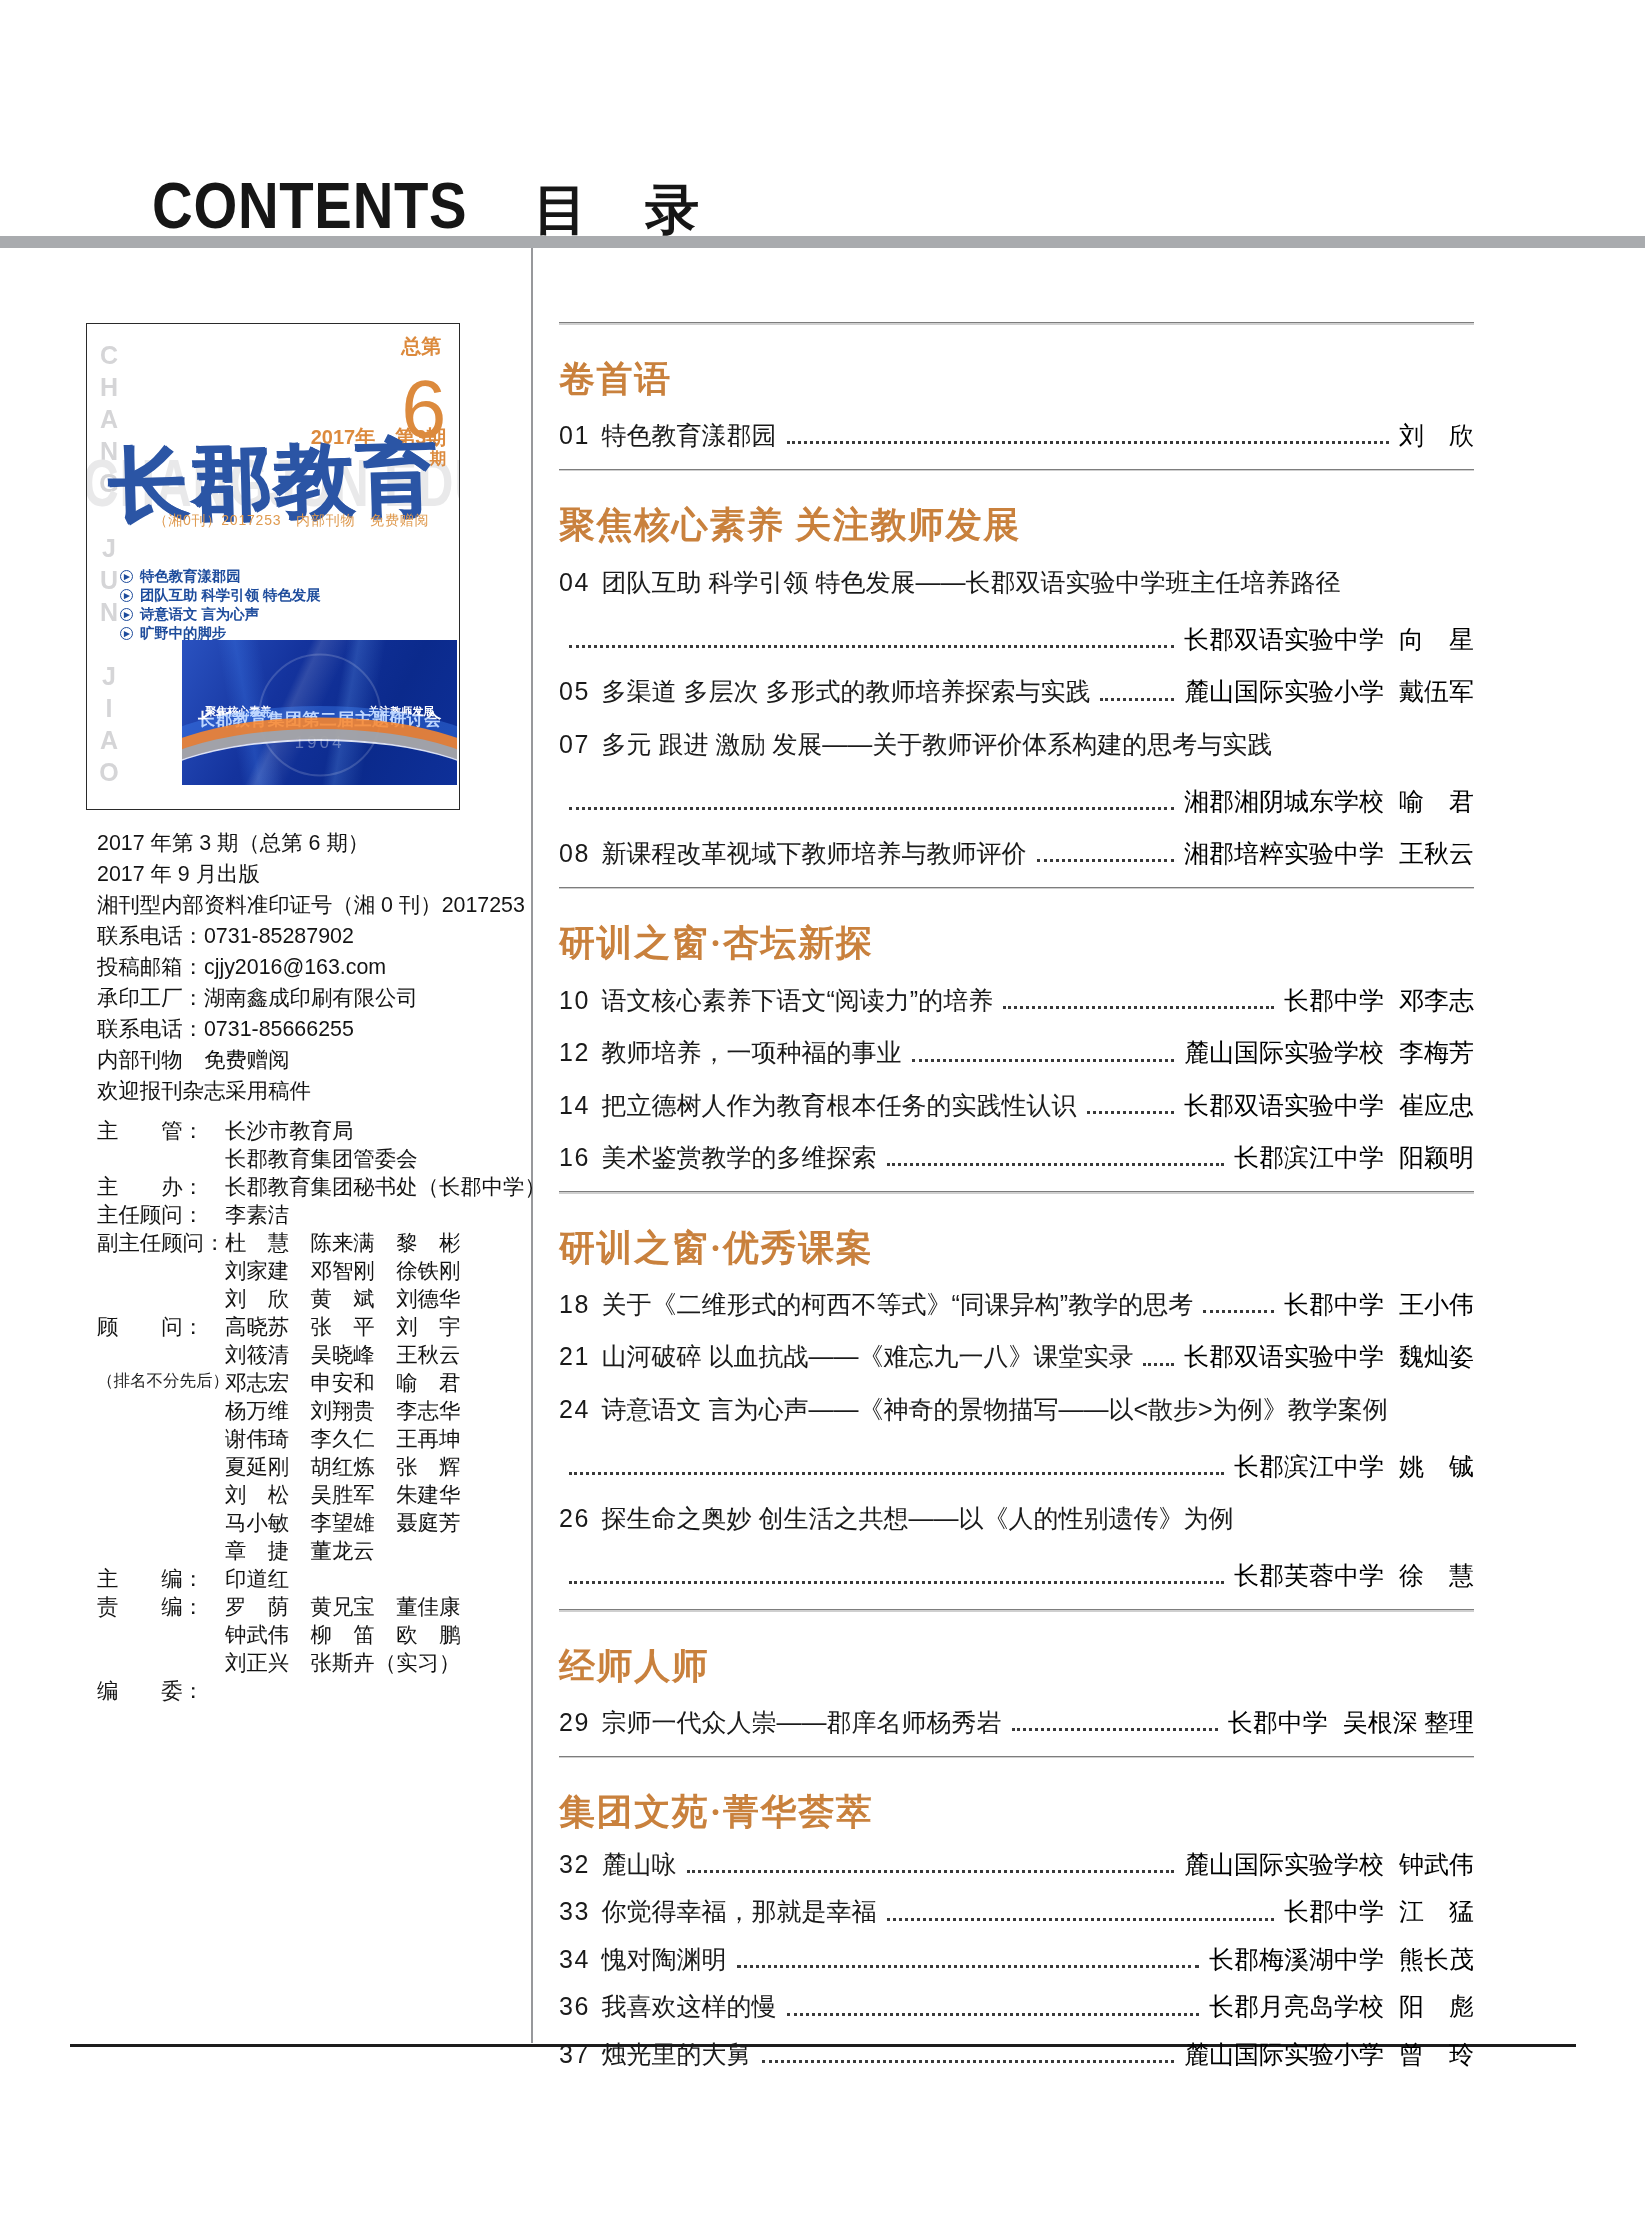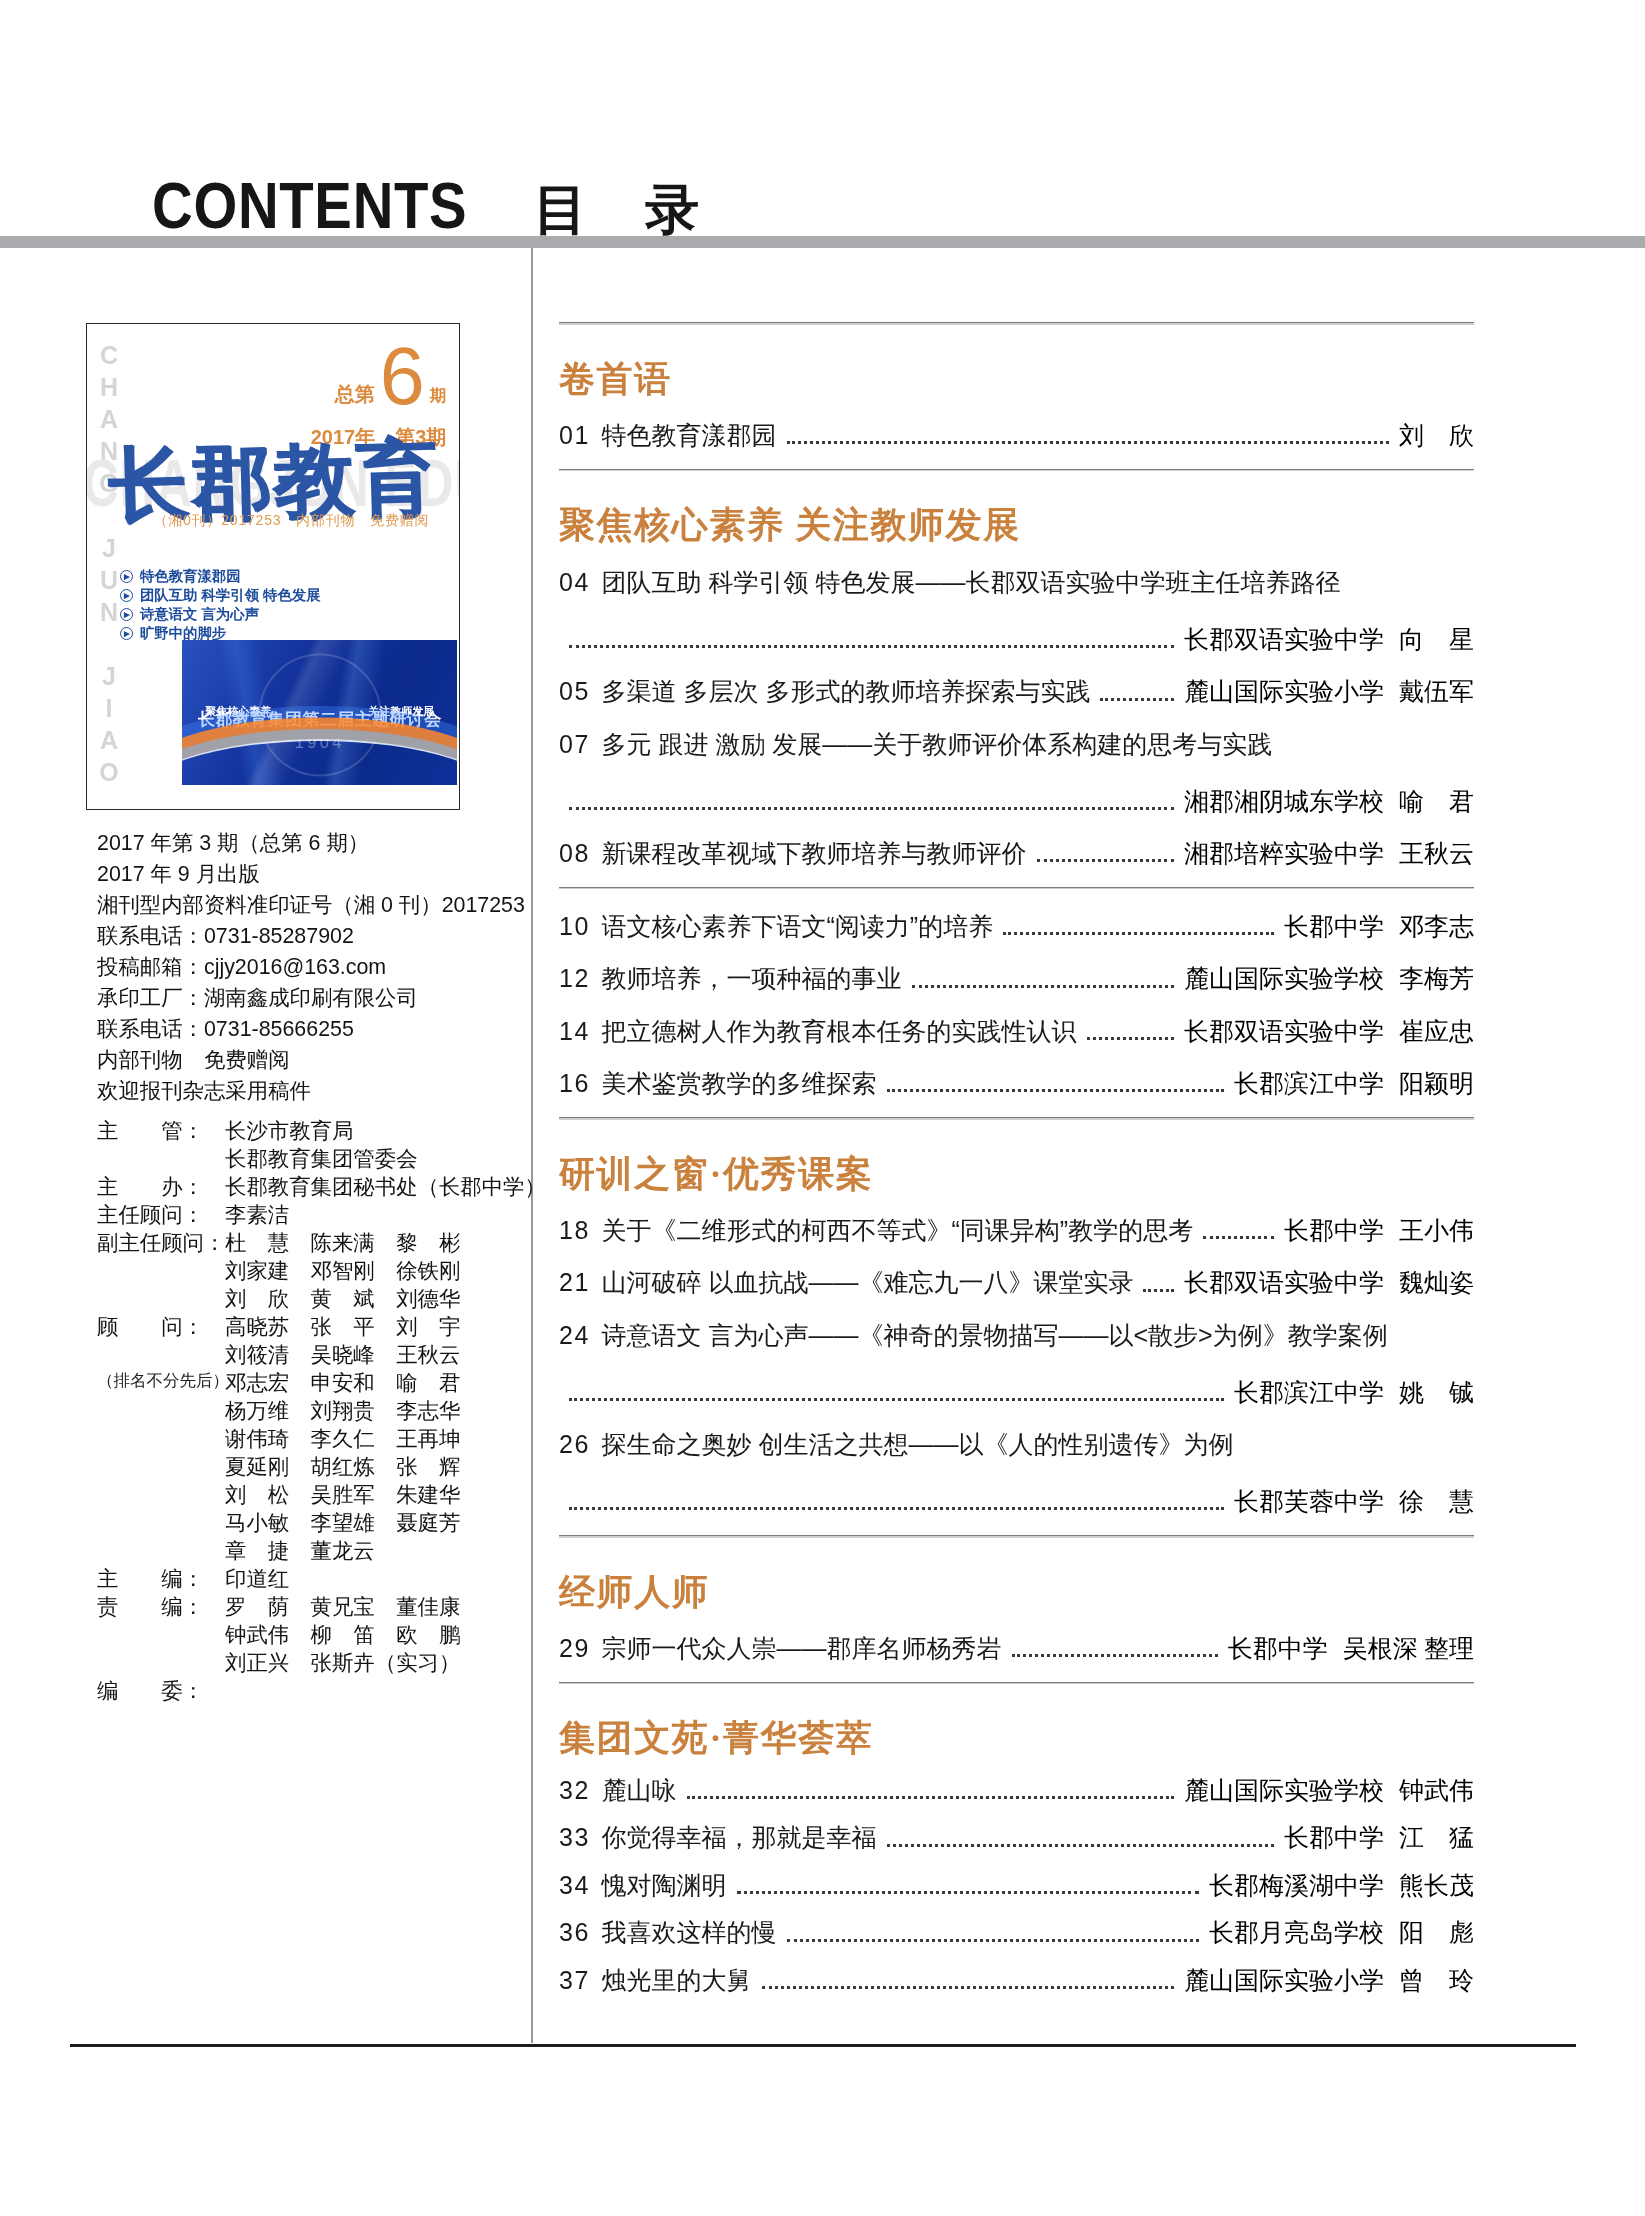--- a/index.html
+++ b/index.html
@@ -19,21 +19,21 @@
   .v-rule{position:absolute;left:531px;top:248px;width:1.6px;height:1795px;background:#97989b;}
   .bottom-rule{position:absolute;left:70px;top:2044px;width:1506px;height:2.5px;background:#1c1c1c;}
 
   
   .left-col{position:absolute;left:97px;top:323px;width:415px;}
 
   .cover{position:relative;margin-left:-10.7px;width:374px;height:487px;border:1.6px solid #2a2a2a;
     box-sizing:border-box;background:#fff;overflow:hidden;}
   .cover-side{position:absolute;left:6.6px;top:16.5px;writing-mode:vertical-lr;text-orientation:upright;
     font-size:25px;font-weight:700;color:#d5d5d7;letter-spacing:4.1px;height:448px;white-space:pre;}
-  .cover-issue{position:absolute;top:11.5px;right:13px;display:flex;align-items:flex-end;color:#dc8a3d;line-height:1;}
+  .cover-issue{position:absolute;top:11.5px;right:13px;display:flex;align-items:flex-end;color:#dc8a3d;line-height:1;flex-direction:column;}
   .issue-prefix{font-size:20px;font-weight:700;margin:0 5px 13px 0;}
   .issue-num{font-size:81px;font-weight:400;}
   .issue-suffix{font-size:16.5px;font-weight:700;margin:0 0 13px 5px;}
   .cover-issue2{position:absolute;top:100px;right:13px;font-size:20px;font-weight:700;color:#dc8a3d;white-space:pre;}
   .cover-wm{position:absolute;top:130px;left:-10px;right:-10px;text-align:center;font-size:51px;font-weight:800;
     color:#e9e9ea;white-space:nowrap;transform:scale(.97,1.3);letter-spacing:0.8px;}
   .cover-title{position:absolute;top:104px;left:0;right:0;text-align:center;font-size:81px;font-weight:900;
     color:#2b55a5;font-family:"DejaVu Serif",serif;letter-spacing:1.6px;white-space:nowrap;
     transform:rotate(-1.5deg);text-shadow:1.6px 0.8px 0 #2b55a5;}
   .cover-reg{position:absolute;top:188px;right:30px;font-size:14px;color:#df9a4f;letter-spacing:0.8px;}
@@ -347,20 +347,21 @@
 
                 <span class="dots"></span>
                 <span class="e-school">湘郡培粹实验中学</span>
                 <span class="e-author">王秋云</span>
               </div>
             </div>
           <div class="sec-rule"></div>
         </section>
 
         <section class="toc-sec">
+          <h2 class="sec-heading">研训之窗·杏坛新探</h2>
           <div class="entries">
 
               <div class="entry" data-layout="one">
                 <span class="e-num">10</span>
                 <span class="e-title">语文核心素养下语文“阅读力”的培养</span>
 
                 <span class="dots"></span>
                 <span class="e-school">长郡中学</span>
                 <span class="e-author">邓李志</span>
               </div>

